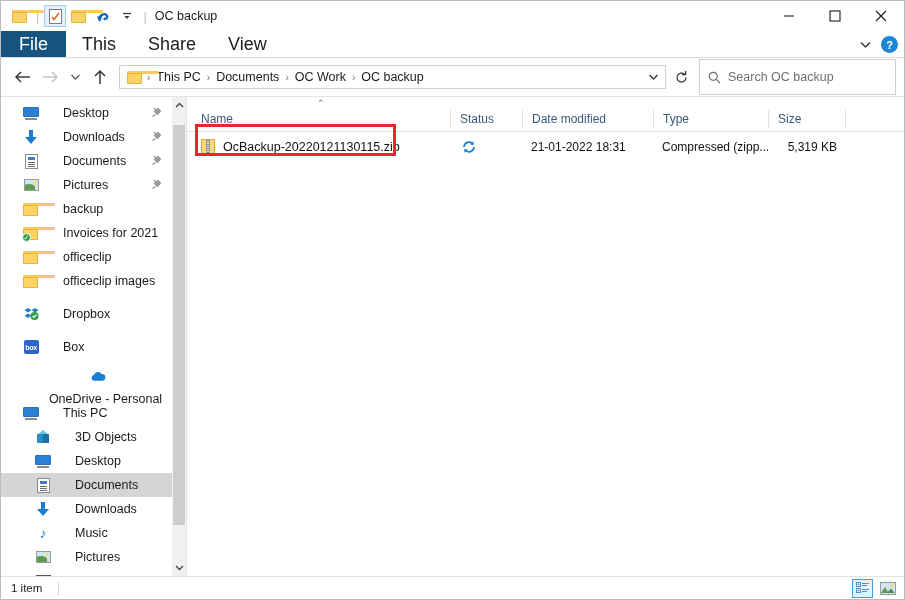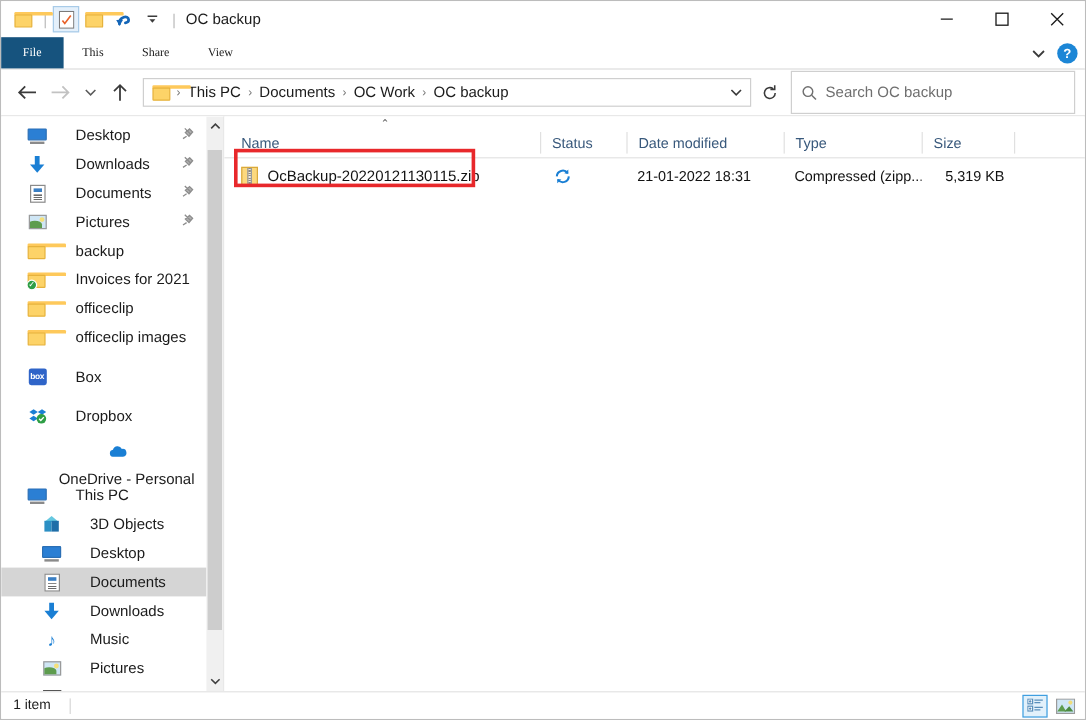--- a/index.html
+++ b/index.html
@@ -31,22 +31,22 @@
   .folder { width: 16px; height: 13px; position: relative; display:inline-block; }
   .folder .tab { position: absolute; left: 0; top: 0; width: 7px; height: 3px;
                  background: #fec95b; border-radius: 1px 1px 0 0; }
   .folder .body { position: absolute; left: 0; top: 2px; width: 15px; height: 11px;
                   background: #fdd368; border: 1px solid #e6b23c;
                   border-radius: 1px; }
 
   
   .ribbon { height: 27px; background: #fff; display: flex; align-items: stretch;
             border-bottom: 1px solid #dcdcdc; flex: 0 0 27px; position: relative; }
-  .tab { padding: 0 16px; font-size: 10px; color: #1b1b1b; display: flex;
-         align-items: center; font-family: Liberation Serif, serif; }
+  .tab { padding: 0 16px; font-size: 18px; color: #1b1b1b; display: flex;
+         align-items: center; }
   .tab.file { background: #16537e; color: #fff; padding: 0 18px; }
   .ribbon-right { position: absolute; right: 6px; top: 0; height: 27px;
                   display: flex; align-items: center; gap: 9px; }
   .help-circle { width: 17px; height: 17px; border-radius: 50%; background: #1c86d6;
                  color: #fff; font-size: 11px; font-weight: bold; display: flex;
                  align-items: center; justify-content: center; }
 
   
   .addressbar { height: 38px; display: flex; align-items: center; padding: 0 8px;
                 gap: 2px; flex: 0 0 38px; background: #fff; }
@@ -56,21 +56,21 @@
   .nav-btn.small { width: 20px; }
   .crumbbox { flex: 1; height: 24px; border: 1px solid #cfcfcf; background: #fff;
               display: flex; align-items: center; padding: 0 2px 0 5px; margin-left: 4px; }
   .crumbs { flex: 1; display: flex; align-items: center; gap: 0px; overflow: hidden; }
   .crumb { font-size: 12.5px; color: #1b1b1b; padding: 0 5px; white-space: nowrap; }
   .crumb-sep { color: #757575; font-size: 10px; padding: 0 1px; }
   .crumb-drop { width: 20px; height: 22px; display: flex; align-items: center;
                 justify-content: center; color: #4a4a4a; }
   .refresh-btn { width: 26px; height: 24px; display: flex; align-items: center;
                  justify-content: center; border: 1px solid transparent; color: #3b3b3b; }
-  .searchbox { width: 237px; height: 24px; border: 1px solid #cfcfcf; background: #fff;
+  .searchbox { width: 197px; height: 24px; border: 1px solid #cfcfcf; background: #fff;
                display: flex; align-items: center; gap: 7px; padding: 17px 8px;
                margin-left: 3px; }
   .search-ph { font-size: 12.5px; color: #6f6f6f; }
 
   
   .body { flex: 1; display: flex; min-height: 0; border-top: 1px solid #e3e3e3; }
 
   
   .sidebar { width: 186px; position: relative; background: #fff;
              border-right: 1px solid #e3e3e3; overflow: hidden; flex: 0 0 186px; }
@@ -413,36 +413,36 @@
             <span class="folder">
                 <span class="tab"></span>
                 <span class="body"></span>
               </span>
           </span>
           <span class="nav-label">officeclip images</span>
         </div>
 
         <div class="nav-item" style="margin-top:9px;">
           <span class="ni-icon">
-              <span class="box-ic">box</span>
-            </span>
-          <span class="nav-label">Box</span>
-        </div>
-
-        <div class="nav-item" style="margin-top:9px;">
-          <span class="ni-icon">
             <svg width="15" height="14" viewBox="0 0 15 14">
               <path d="M4 1 L7.5 3.3 L4 5.6 L0.5 3.3 Z" fill="#1a7fd4"></path>
               <path d="M11 1 L14.5 3.3 L11 5.6 L7.5 3.3 Z" fill="#1a7fd4"></path>
               <path d="M4 6.4 L7.5 8.7 L4 11 L0.5 8.7 Z" fill="#1a7fd4"></path>
               <circle cx="10.5" cy="9" r="4" fill="#2e9e45"></circle>
               <path d="M8.6 9 L10 10.4 L12.5 7.6" stroke="#fff" stroke-width="1.2" fill="none"></path>
             </svg>
           </span>
           <span class="nav-label">Dropbox</span>
+        </div>
+
+        <div class="nav-item" style="margin-top:9px;">
+          <span class="ni-icon">
+              <span class="box-ic">box</span>
+            </span>
+          <span class="nav-label">Box</span>
         </div>
 
         <div class="nav-item" style="margin-top:9px;flex-direction:column;">
           <span class="ni-icon">
             <svg width="17" height="12" viewBox="0 0 17 12">
               <path d="M4.2 11 A3.2 3.2 0 0 1 4.4 4.7 A4.3 4.3 0 0 1 12.3 4 A3.5 3.5 0 0 1 13.3 11 Z" fill="#1a7fd4"></path>
             </svg>
           </span>
           <span class="nav-label">OneDrive - Personal</span>
         </div>

